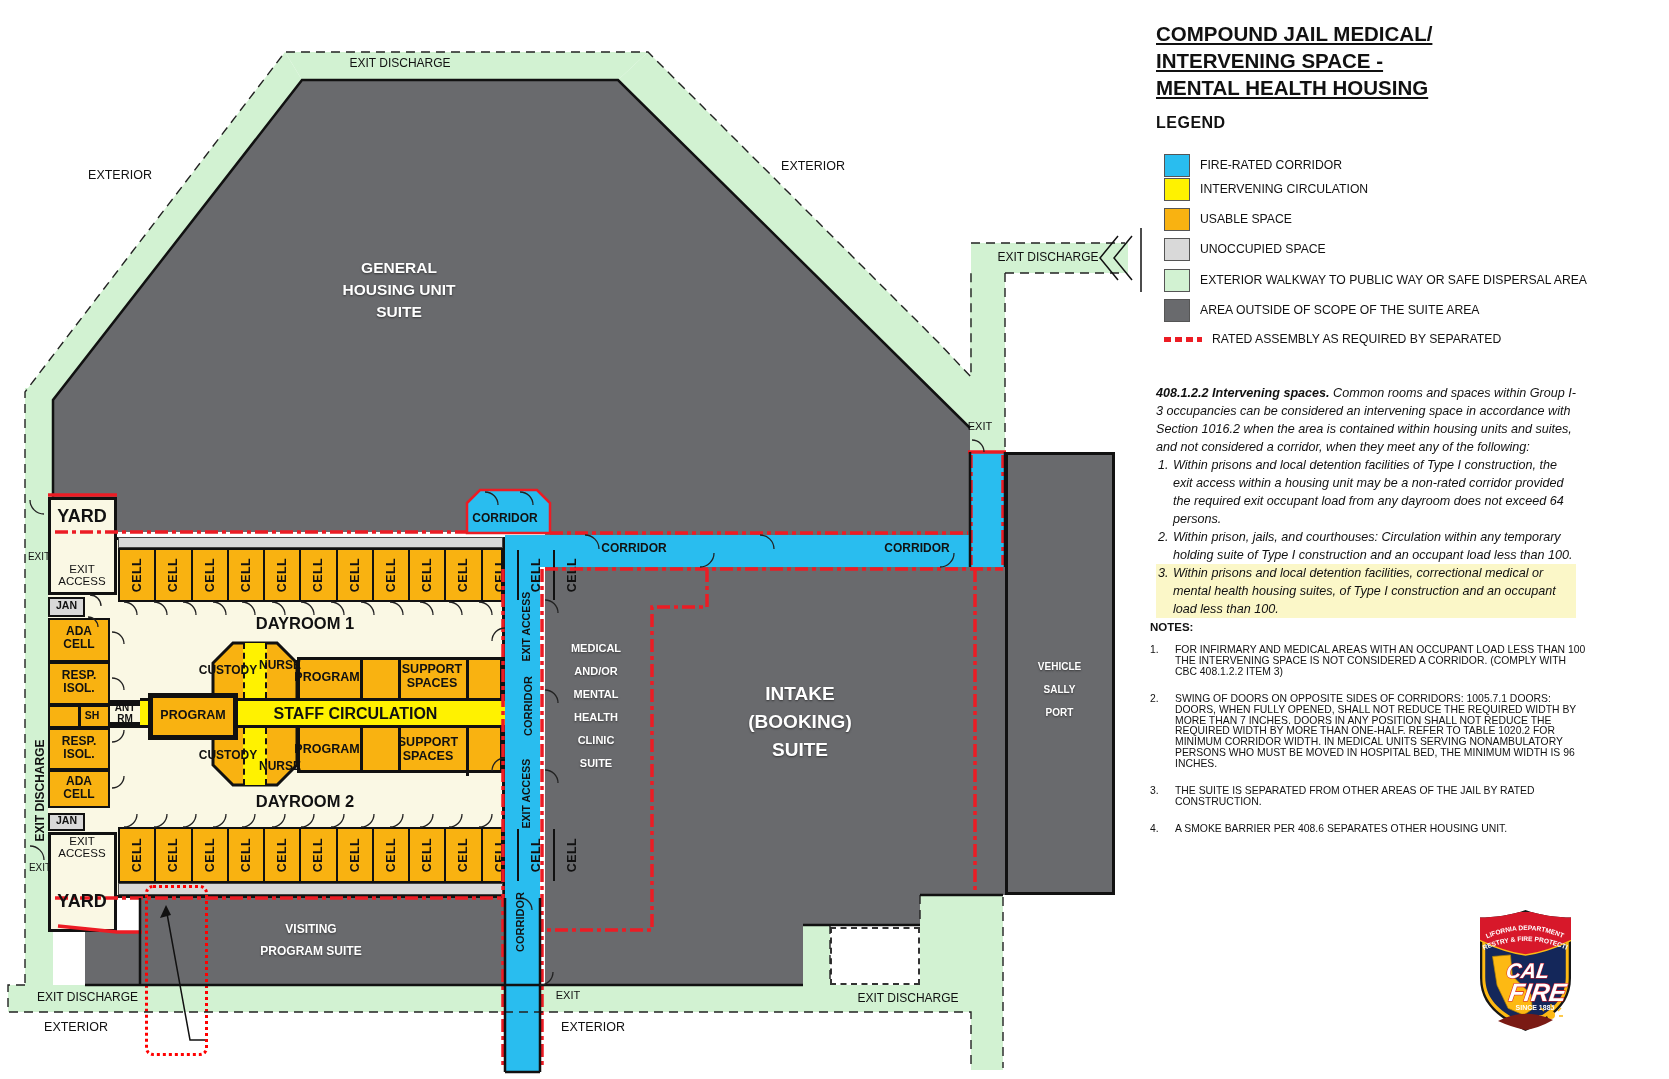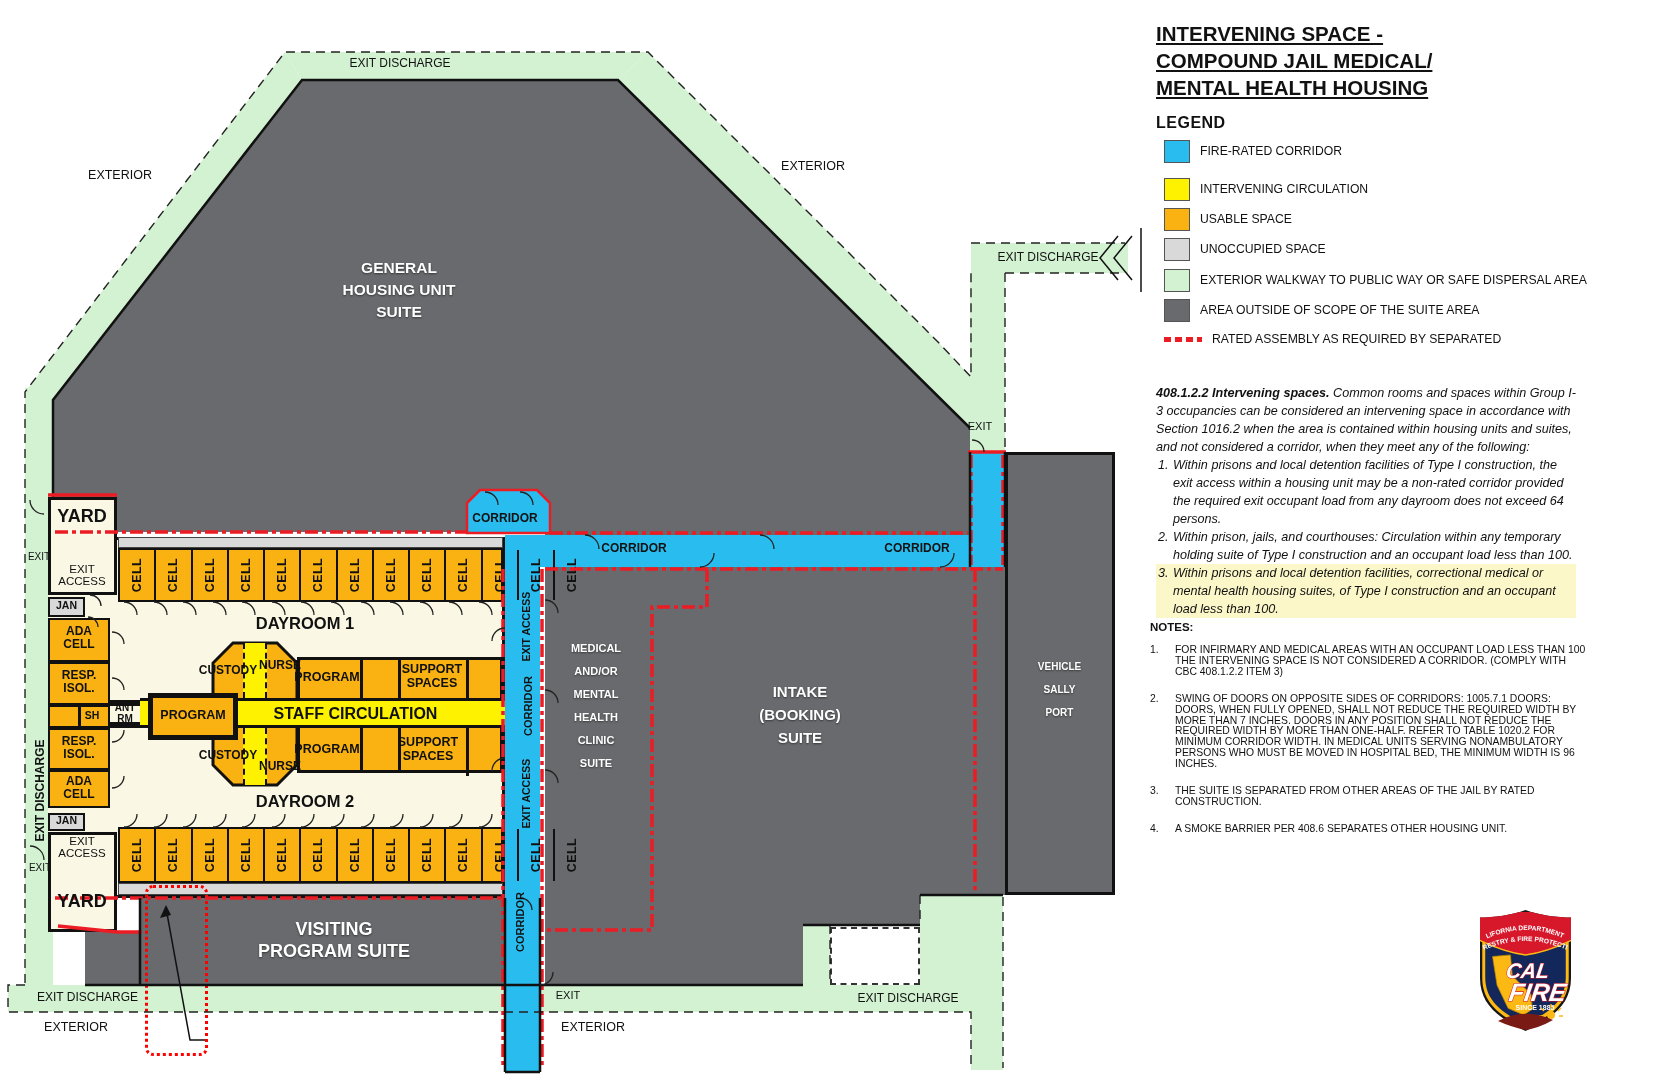--- a/index.html
+++ b/index.html
@@ -279,27 +279,27 @@
   <div class="label" style="left:468px;top:512px;width:74px;font-size:12px">CORRIDOR</div>
   <div class="label" style="left:594px;top:542px;width:80px;font-size:12px">CORRIDOR</div>
   <div class="label" style="left:877px;top:542px;width:80px;font-size:12px">CORRIDOR</div>
 
   <div class="label wlabel pre" style="left:536px;top:637px;width:120px;font-size:11px;line-height:23px">MEDICAL
 AND/OR
 MENTAL
 HEALTH
 CLINIC
 SUITE</div>
-  <div class="label wlabel pre" style="left:720px;top:680px;width:160px;font-size:15px;line-height:23px">INTAKE
+  <div class="label wlabel pre" style="left:720px;top:680px;width:160px;font-size:19px;line-height:28px">INTAKE
 (BOOKING)
 SUITE</div>
   <div class="label wlabel pre" style="left:1002px;top:655px;width:115px;font-size:10px;line-height:23px">VEHICLE
 SALLY
 PORT</div>
-  <div class="label wlabel pre" style="left:214px;top:918px;width:240px;font-size:18px;line-height:22px">VISITING
+  <div class="label wlabel pre" style="left:191px;top:918px;width:240px;font-size:12px;line-height:22px">VISITING
 PROGRAM SUITE</div>
 
   <div class="label" style="left:50px;top:507px;width:64px;font-size:18px">YARD</div>
   <div class="label reg pre" style="left:52px;top:563px;width:60px;font-size:11.5px">EXIT
 ACCESS</div>
   <div class="label" style="left:50px;top:600px;width:33px;font-size:10.5px">JAN</div>
   <div class="label pre" style="left:50px;top:625px;width:58px;font-size:12px">ADA
 CELL</div>
   <div class="label pre" style="left:50px;top:669px;width:58px;font-size:12px">RESP.
 ISOL.</div>
@@ -341,27 +341,27 @@
   <div class="vlabel" style="left:471px;top:916px;width:100px;font-size:11px">CORRIDOR</div>
 
   <div class="label reg" style="left:548px;top:990px;width:40px;font-size:11px">EXIT</div>
   <div class="label reg" style="left:848px;top:992px;width:120px;font-size:12px">EXIT DISCHARGE</div>
   <div class="label reg" style="left:548px;top:1021px;width:90px;font-size:12.5px">EXTERIOR</div>
   <div class="label reg" style="left:30px;top:991px;width:115px;font-size:12px">EXIT DISCHARGE</div>
   <div class="label reg" style="left:36px;top:1021px;width:80px;font-size:12.5px">EXTERIOR</div>
 
   <div class="panel">
     <div class="ptitle">
+      <span style="display:block">COMPOUND JAIL MEDICAL/</span>
       <span style="display:block">INTERVENING SPACE -</span>
-      <span style="display:block">COMPOUND JAIL MEDICAL/</span>
       <span style="display:block">MENTAL HEALTH HOUSING</span>
     </div>
     <div class="legend-h">LEGEND</div>
 
-    <div class="lrow" style="top:140px">
+    <div class="lrow" style="top:154px">
       <div class="sw" style="background:#29BDEF"></div>
       <span class="llabel">FIRE-RATED CORRIDOR</span>
     </div>
     <div class="lrow" style="top:178px">
       <div class="sw" style="background:#FFF200"></div>
       <span class="llabel">INTERVENING CIRCULATION</span>
     </div>
     <div class="lrow" style="top:208px">
       <div class="sw" style="background:#F9B211"></div>
       <span class="llabel">USABLE SPACE</span>

